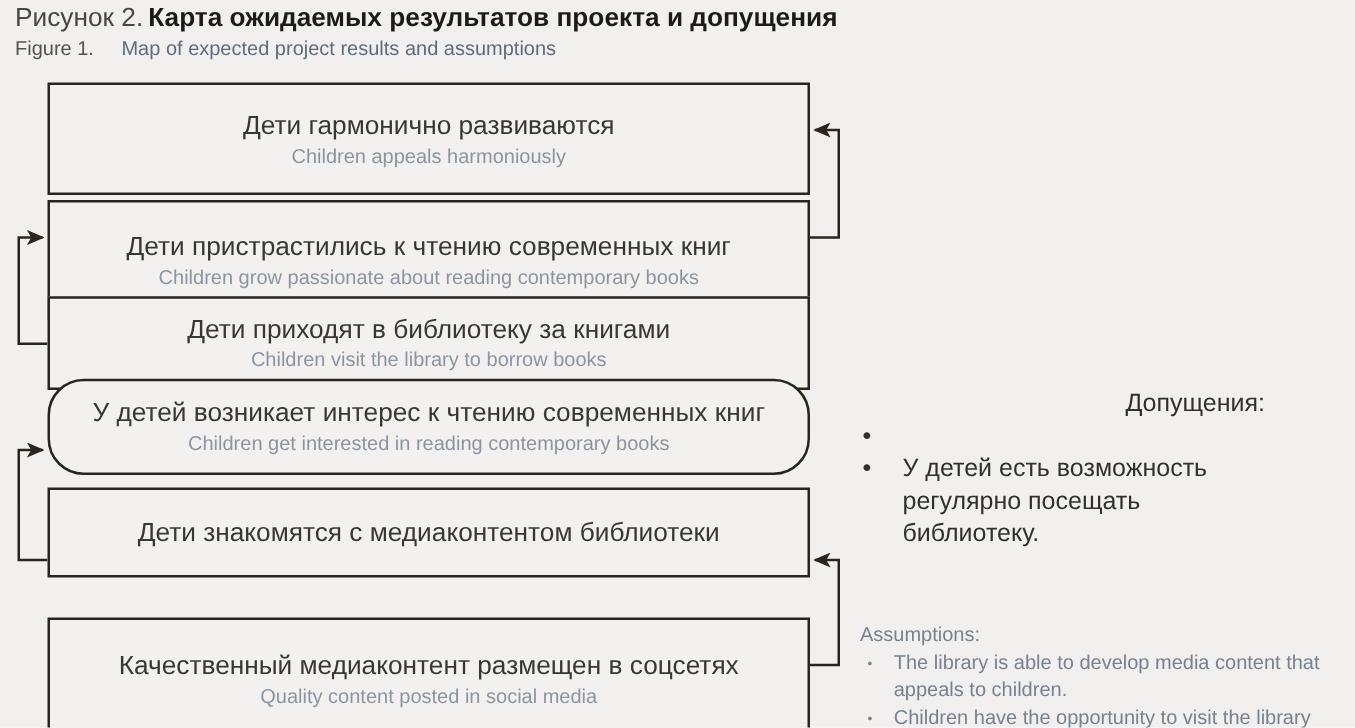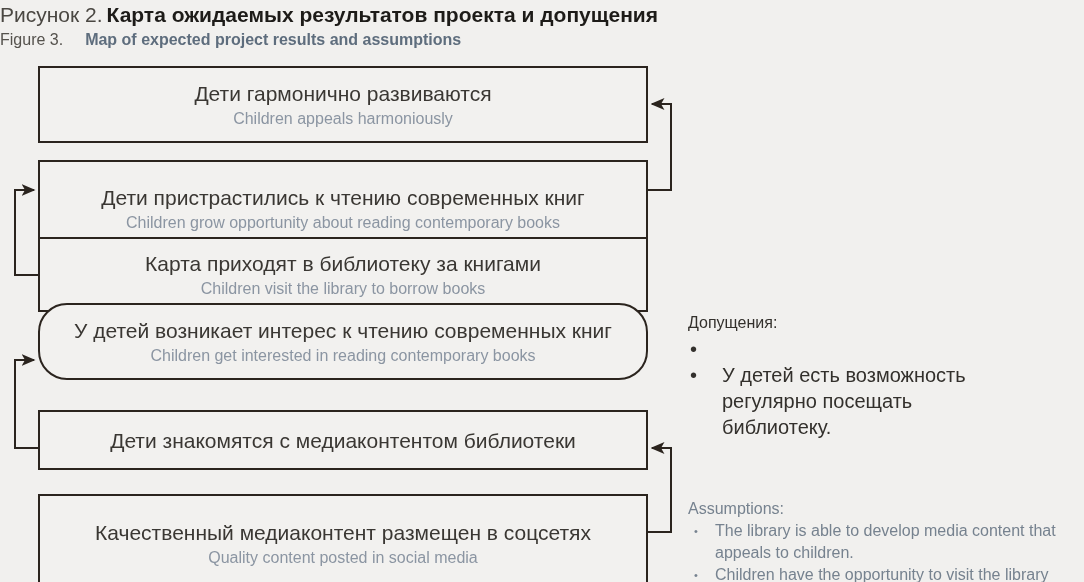--- a/index.html
+++ b/index.html
@@ -6,79 +6,79 @@
   .canvas {
     position: relative;
     width: 1084px;
     height: 582px;
     background: #f1f0ee;
     font-family: "Liberation Sans", sans-serif;
     overflow: hidden;
   }
 
   
-  .hdr { position: absolute; left: 0; top: 2px; }
+  .hdr { position: absolute; left: 12px; top: 2px; }
   .hdr-line1 { font-size: 21px; line-height: 25px; color: #4a4742; white-space: nowrap; }
   .hdr-line1 .bold { font-weight: bold; color: #1d1b18; margin-left: 4px; }
   .hdr-line2 { font-size: 16px; line-height: 20px; color: #55524d; white-space: nowrap; margin-top: 3px; }
-  .hdr-line2 .bold { font-weight: bold; color: #5e6d7d; margin-left: 22px; }
+  .hdr-line2 .bold { font-weight: normal; color: #5e6d7d; margin-left: 22px; }
 
   
   .fbox {
     position: absolute;
     left: 38px;
     width: 610px;
     box-sizing: border-box;
     border: 2px solid #2b241e;
     background: #f2f1ef;
     display: flex;
     flex-direction: column;
     justify-content: center;
     align-items: center;
     text-align: center;
   }
   .fbox .ru { font-size: 21px; line-height: 27px; color: #3a3733; }
   .fbox .en { font-size: 16px; line-height: 21px; color: #8b95a2; margin-top: 1px; }
 
-  #box-1 { top: 66px;  height: 77px; }
+  #box-1 { top: 66px;  height: 90px; }
   #box-2 { top: 160px; height: 96px; }
   #box-3 { top: 237px; height: 75px; }
   #box-4 { top: 303px; height: 77px; border-radius: 29px; }
-  #box-5 { top: 410px; height: 60px; }
+  #box-5 { top: 390px; height: 72px; }
   #box-6 { top: 494px; height: 98px; }
 
   
   .edges { position: absolute; left: 0; top: 0; pointer-events: none; }
   .edges polyline { fill: none; stroke: #2b241e; stroke-width: 2px; }
   .edges .arrhead { fill: #2b241e; }
 
   
   .ass-ru { position: absolute; left: 688px; top: 310px; width: 324px; color: #33302c; }
-  .ass-ru .heading { font-size: 16px; line-height: 26px; }
+  .ass-ru .heading { font-size: 20px; line-height: 26px; text-align: right; }
   .ass-ru .item { display: flex; font-size: 20px; line-height: 26px; }
   .ass-ru .b { flex: none; width: 34px; padding-left: 2px; box-sizing: border-box; }
   .ass-ru .t { flex: 1; }
 
   .ass-en { position: absolute; left: 688px; top: 461px; width: 372px; color: #76828f; }
   .ass-en .heading { font-size: 16px; line-height: 23px; margin-top: 36px; }
   .ass-en .item { display: flex; font-size: 16px; line-height: 22px; }
   .ass-en .b { flex: none; width: 27px; padding-left: 6px; box-sizing: border-box; font-size: 11px; }
   .ass-en .t { flex: 1; }
 </style>
 </head>
 <body>
 
 <div class="canvas">
 
   <div class="hdr">
     <div class="hdr-line1">
       <span>Рисунок 2.</span><span class="bold">Карта ожидаемых результатов проекта и допущения</span>
     </div>
     <div class="hdr-line2">
-      <span>Figure 3.</span><span class="bold">Map of expected project results and assumptions</span>
+      <span>Figure 1.</span><span class="bold">Map of expected project results and assumptions</span>
     </div>
   </div>
 
   <svg class="edges" width="1084" height="582" viewBox="0 0 1084 582">
     <defs>
       <marker id="arr" viewBox="0 0 14 12" refX="12.5" refY="6" markerWidth="14" markerHeight="12" orient="auto" markerUnits="userSpaceOnUse">
         <path class="arrhead" d="M0,0 L14,6 L0,12 L3.5,6 Z"></path>
       </marker>
     </defs>
     <polyline points="648,190 671,190 671,104 652,104" marker-end="url(#arr)"></polyline>
@@ -86,24 +86,24 @@
     <polyline points="38,448 15,448 15,360 34,360" marker-end="url(#arr)"></polyline>
     <polyline points="648,532 671,532 671,448 652,448" marker-end="url(#arr)"></polyline>
   </svg>
 
   <div class="fbox" id="box-1">
     <div class="ru">Дети гармонично развиваются</div>
     <div class="en">Children appeals harmoniously</div>
   </div>
   <div class="fbox" id="box-2">
     <div class="ru">Дети пристрастились к чтению современных книг</div>
-    <div class="en">Children grow opportunity about reading contemporary books</div>
+    <div class="en">Children grow passionate about reading contemporary books</div>
   </div>
   <div class="fbox" id="box-3">
-    <div class="ru">Карта приходят в библиотеку за книгами</div>
+    <div class="ru">Дети приходят в библиотеку за книгами</div>
     <div class="en">Children visit the library to borrow books</div>
   </div>
   <div class="fbox" id="box-4">
     <div class="ru">У детей возникает интерес к чтению современных книг</div>
     <div class="en">Children get interested in reading contemporary books</div>
   </div>
   <div class="fbox" id="box-5">
     <div class="ru">Дети знакомятся с медиаконтентом библиотеки</div>
   </div>
   <div class="fbox" id="box-6">

